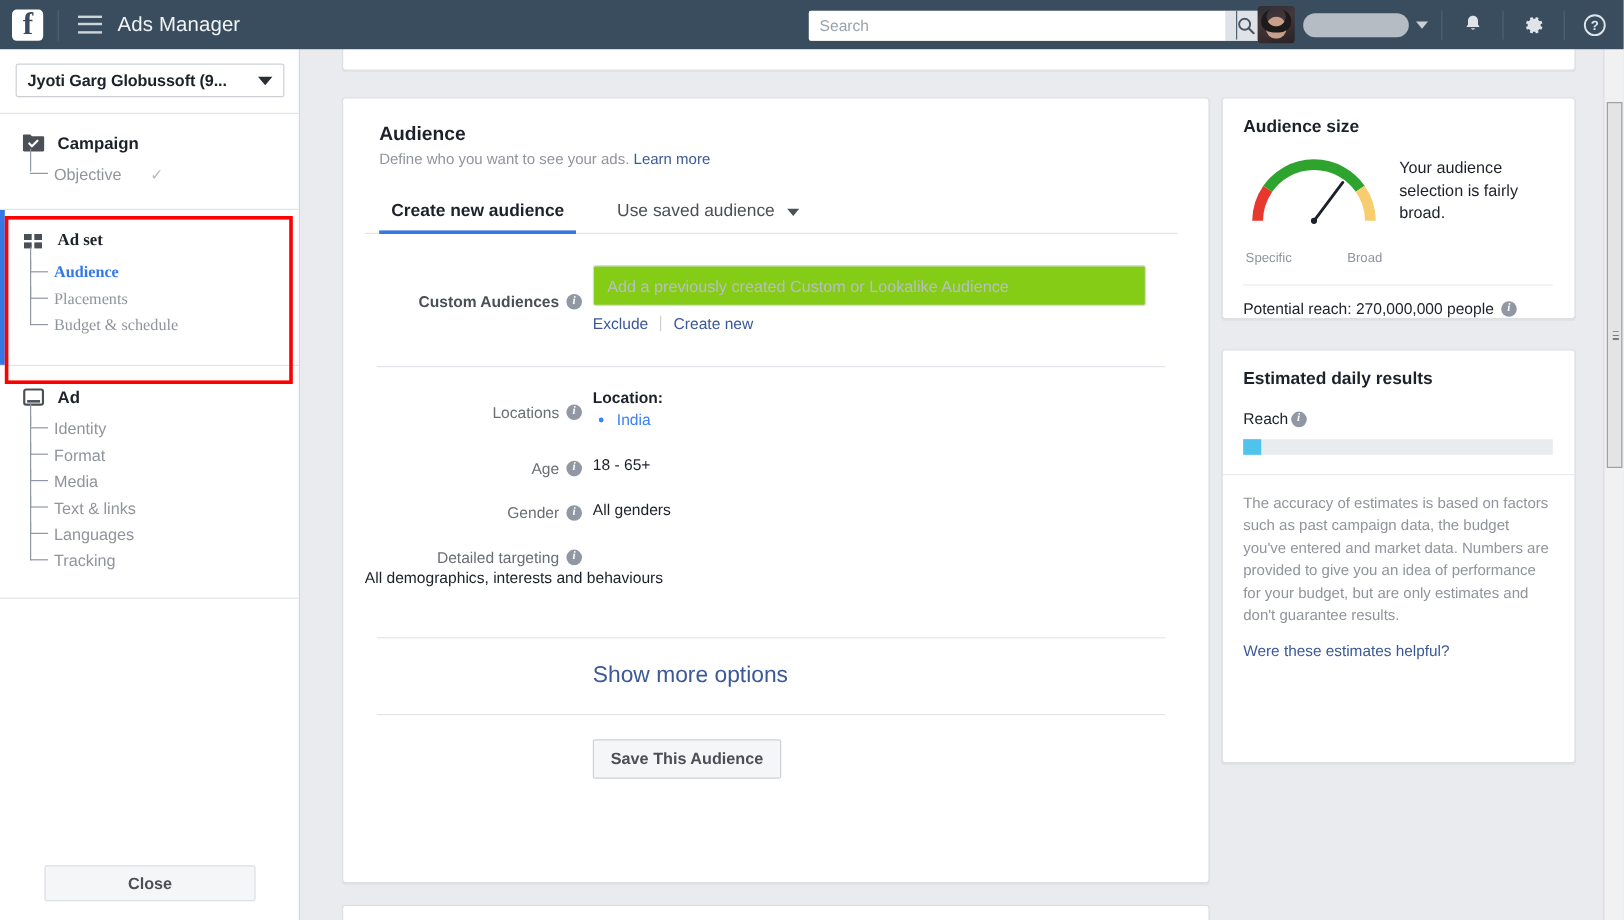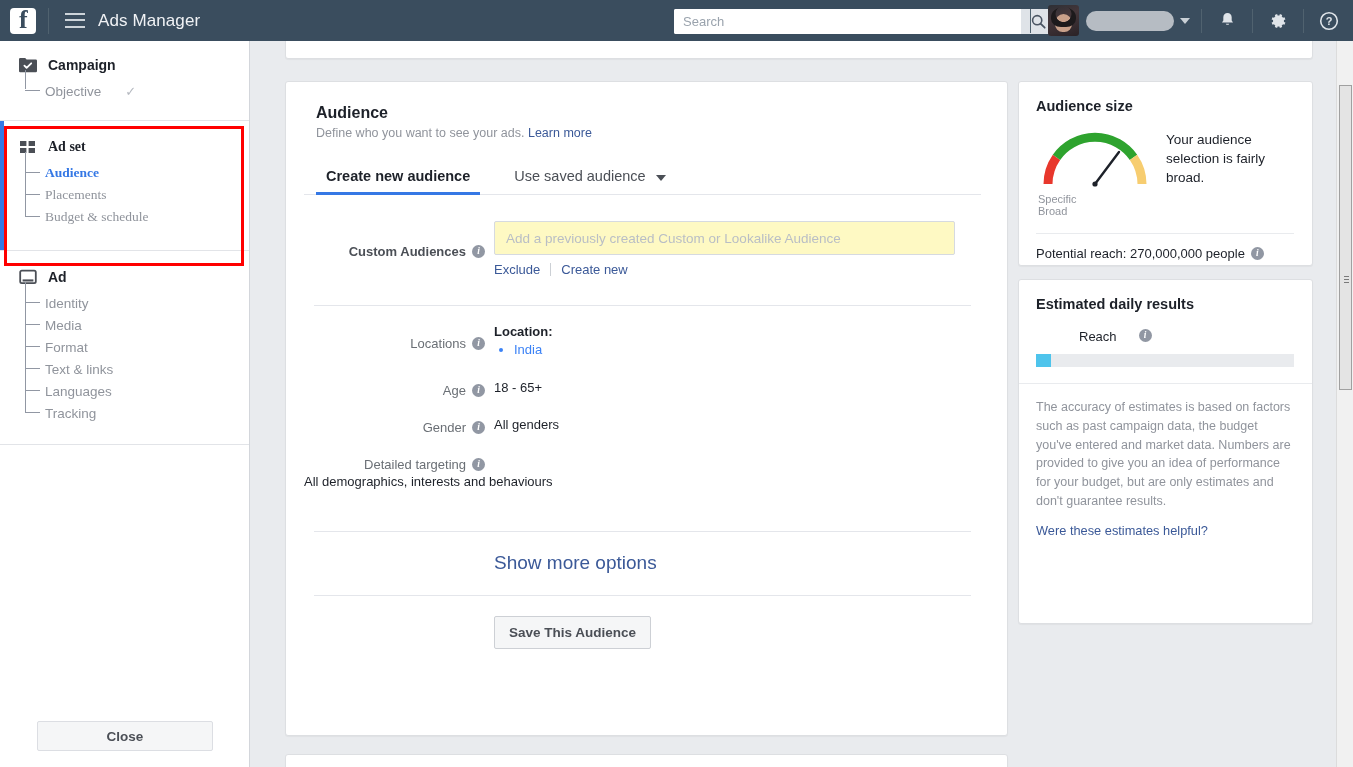--- a/index.html
+++ b/index.html
@@ -151,21 +151,21 @@
   .frow { display:flex; padding: 22px 0 0 0; }
   .flabel {
     width: 190px; text-align: right; padding-right: 9px; font-size: 13px;
     color:#4b4f56; font-weight: bold; flex:none; padding-top: 5px;
     display:flex; align-items:center; justify-content:flex-end; gap:6px;
   }
   .flabel.light { font-weight:normal; color:#6a6f75; }
   .fval { flex: 1; font-size: 13px; color:#1d2129; }
   .ca-input {
     width: 461px; height: 34px; border: 1px solid #d6dae0; border-radius: 2px;
-    background:#fef9c3; padding: 0 11px; font-family:"Liberation Sans",sans-serif;
+    background:#84cc16; padding: 0 11px; font-family:"Liberation Sans",sans-serif;
     font-size: 13.5px; outline:none; color:#333;
   }
   .ca-input::placeholder { color:#b9bec5; }
   .ca-sub { margin-top: 7px; display:flex; align-items:center; font-size:13px; }
   .ca-sub .pipe { width:1px; height:13px; background:#ccd0d5; margin: 0 10px;}
   .info-i {
     display:inline-block; width:13px; height:13px; border-radius:50%;
     background:#9197a3; color:#fff; font-size:9.5px; line-height:13px;
     text-align:center; font-weight:bold; font-style: italic;
     font-family:"Liberation Serif",serif; flex:none;
@@ -187,31 +187,31 @@
   }
 
   
   .card-size {
     position:absolute; left: 767px; top: 40px; width: 295px; height: 185px;
     padding: 16px 18px 0 17px;
   }
   .rail-title { font-size: 14.5px; font-weight: bold; color:#1d2129;}
   .gauge-row { display:flex; margin-top: 12px; }
   .gauge-box { width: 118px; flex:none; }
-  .gauge-labels { display:flex; justify-content:space-between; margin-top: 1px;
-    font-size: 11px; color:#90949c; padding: 0 2px; flex-direction: column;}
+  .gauge-labels { display:flex; justify-content:space-between; margin-top: 16px;
+    font-size: 11px; color:#90949c; padding: 0 2px;}
   .gauge-text { font-size: 13.5px; color:#1d2129; line-height:1.42; padding-left: 12px; padding-top: 4px;}
   .rail-hr { height:1px; background:#e9ebee; margin: 14px 0 0 0;}
   .reach-line { font-size: 13px; color:#1d2129; margin-top: 12px; display:flex; align-items:center; gap:6px;}
 
   .card-est {
-    position:absolute; left: 767px; top: 238px; width: 295px; height: 345px;
+    position:absolute; left: 767px; top: 250px; width: 295px; height: 345px;
     padding: 16px 18px 0 17px;
   }
-  .reach-lbl { font-size: 13px; color:#1d2129; margin-top: 17px; display:flex; align-items:flex-start; gap:22px;margin-left:43px;}
+  .reach-lbl { font-size: 13px; color:#1d2129; margin-top: 17px; display:flex; align-items:flex-end; gap:2px;}
   .reach-num { font-size: 24px; color:#1d2129; margin-top: 2px; letter-spacing:-.3px;}
   .reach-bar { height: 13px; background:#e9ebee; margin-top: 10px; position:relative; }
   .reach-bar i { position:absolute; left:0; top:0; height:13px; background:#4ec4ec;}
   .est-hr { height:1px; background:#e9ebee; margin: 16px -18px 0 -17px;}
   .est-note { font-size: 12.5px; color:#90949c; line-height:1.5; margin-top: 14px;}
   .est-link { font-size: 12.8px; margin-top: 12px; display:block;}
 
   
   .scrollbar {
     position:absolute; right: 0; top: 41px; width: 17px; height: 726px;
@@ -273,20 +273,26 @@
       <svg width="20" height="20" viewBox="0 0 20 20">
         <circle cx="10" cy="10" r="8.3" fill="none" stroke="#dfe4e9" stroke-width="1.6"></circle>
         <text x="10" y="14.4" font-size="11" font-family="Liberation Sans, sans-serif" font-weight="bold" fill="#dfe4e9" text-anchor="middle">?</text>
       </svg>
     </div>
   </div>
 </div>
 
 <div class="sidebar">
 
+  <div class="acct-row">
+    <div class="acct-select">
+      <span id="acct-label">Jyoti Garg Globussoft (9...</span>
+      <div class="caret-dark"></div>
+    </div>
+  </div>
 
   <div class="nav-block">
     <div class="nav-head">
       <svg width="18" height="16" viewBox="0 0 18 16">
         <path d="M0 2.2A1.2 1.2 0 0 1 1.2 1h5l1.4 1.6H16.8A1.2 1.2 0 0 1 18 3.8V14a1.2 1.2 0 0 1-1.2 1.2H1.2A1.2 1.2 0 0 1 0 14z" fill="#4b4f56"></path>
         <path d="M5.4 8.6l2.2 2.3 4.6-4.6" fill="none" stroke="#fff" stroke-width="1.8" stroke-linecap="round" stroke-linejoin="round"></path>
       </svg>
       <span class="lbl">Campaign</span>
     </div>
     <div class="sub">
@@ -335,26 +341,26 @@
       <span class="lbl">Ad</span>
     </div>
     <div class="sub">
       <span class="vline" style="height:19px;"></span>
         <span class="dash"></span>
       <a href="#">Identity</a>
     </div>
     <div class="sub">
       <span class="vline" style="height:32px;top:-21px;"></span>
         <span class="dash"></span>
+      <a href="#">Format</a>
+    </div>
+    <div class="sub">
+      <span class="vline" style="height:32px;top:-21px;"></span>
+        <span class="dash"></span>
       <a href="#">Media</a>
-    </div>
-    <div class="sub">
-      <span class="vline" style="height:32px;top:-21px;"></span>
-        <span class="dash"></span>
-      <a href="#">Format</a>
     </div>
     <div class="sub">
       <span class="vline" style="height:32px;top:-21px;"></span>
         <span class="dash"></span>
       <a href="#">Text &amp; links</a>
     </div>
     <div class="sub">
       <span class="vline" style="height:32px;top:-21px;"></span>
         <span class="dash"></span>
       <a href="#">Languages</a>

